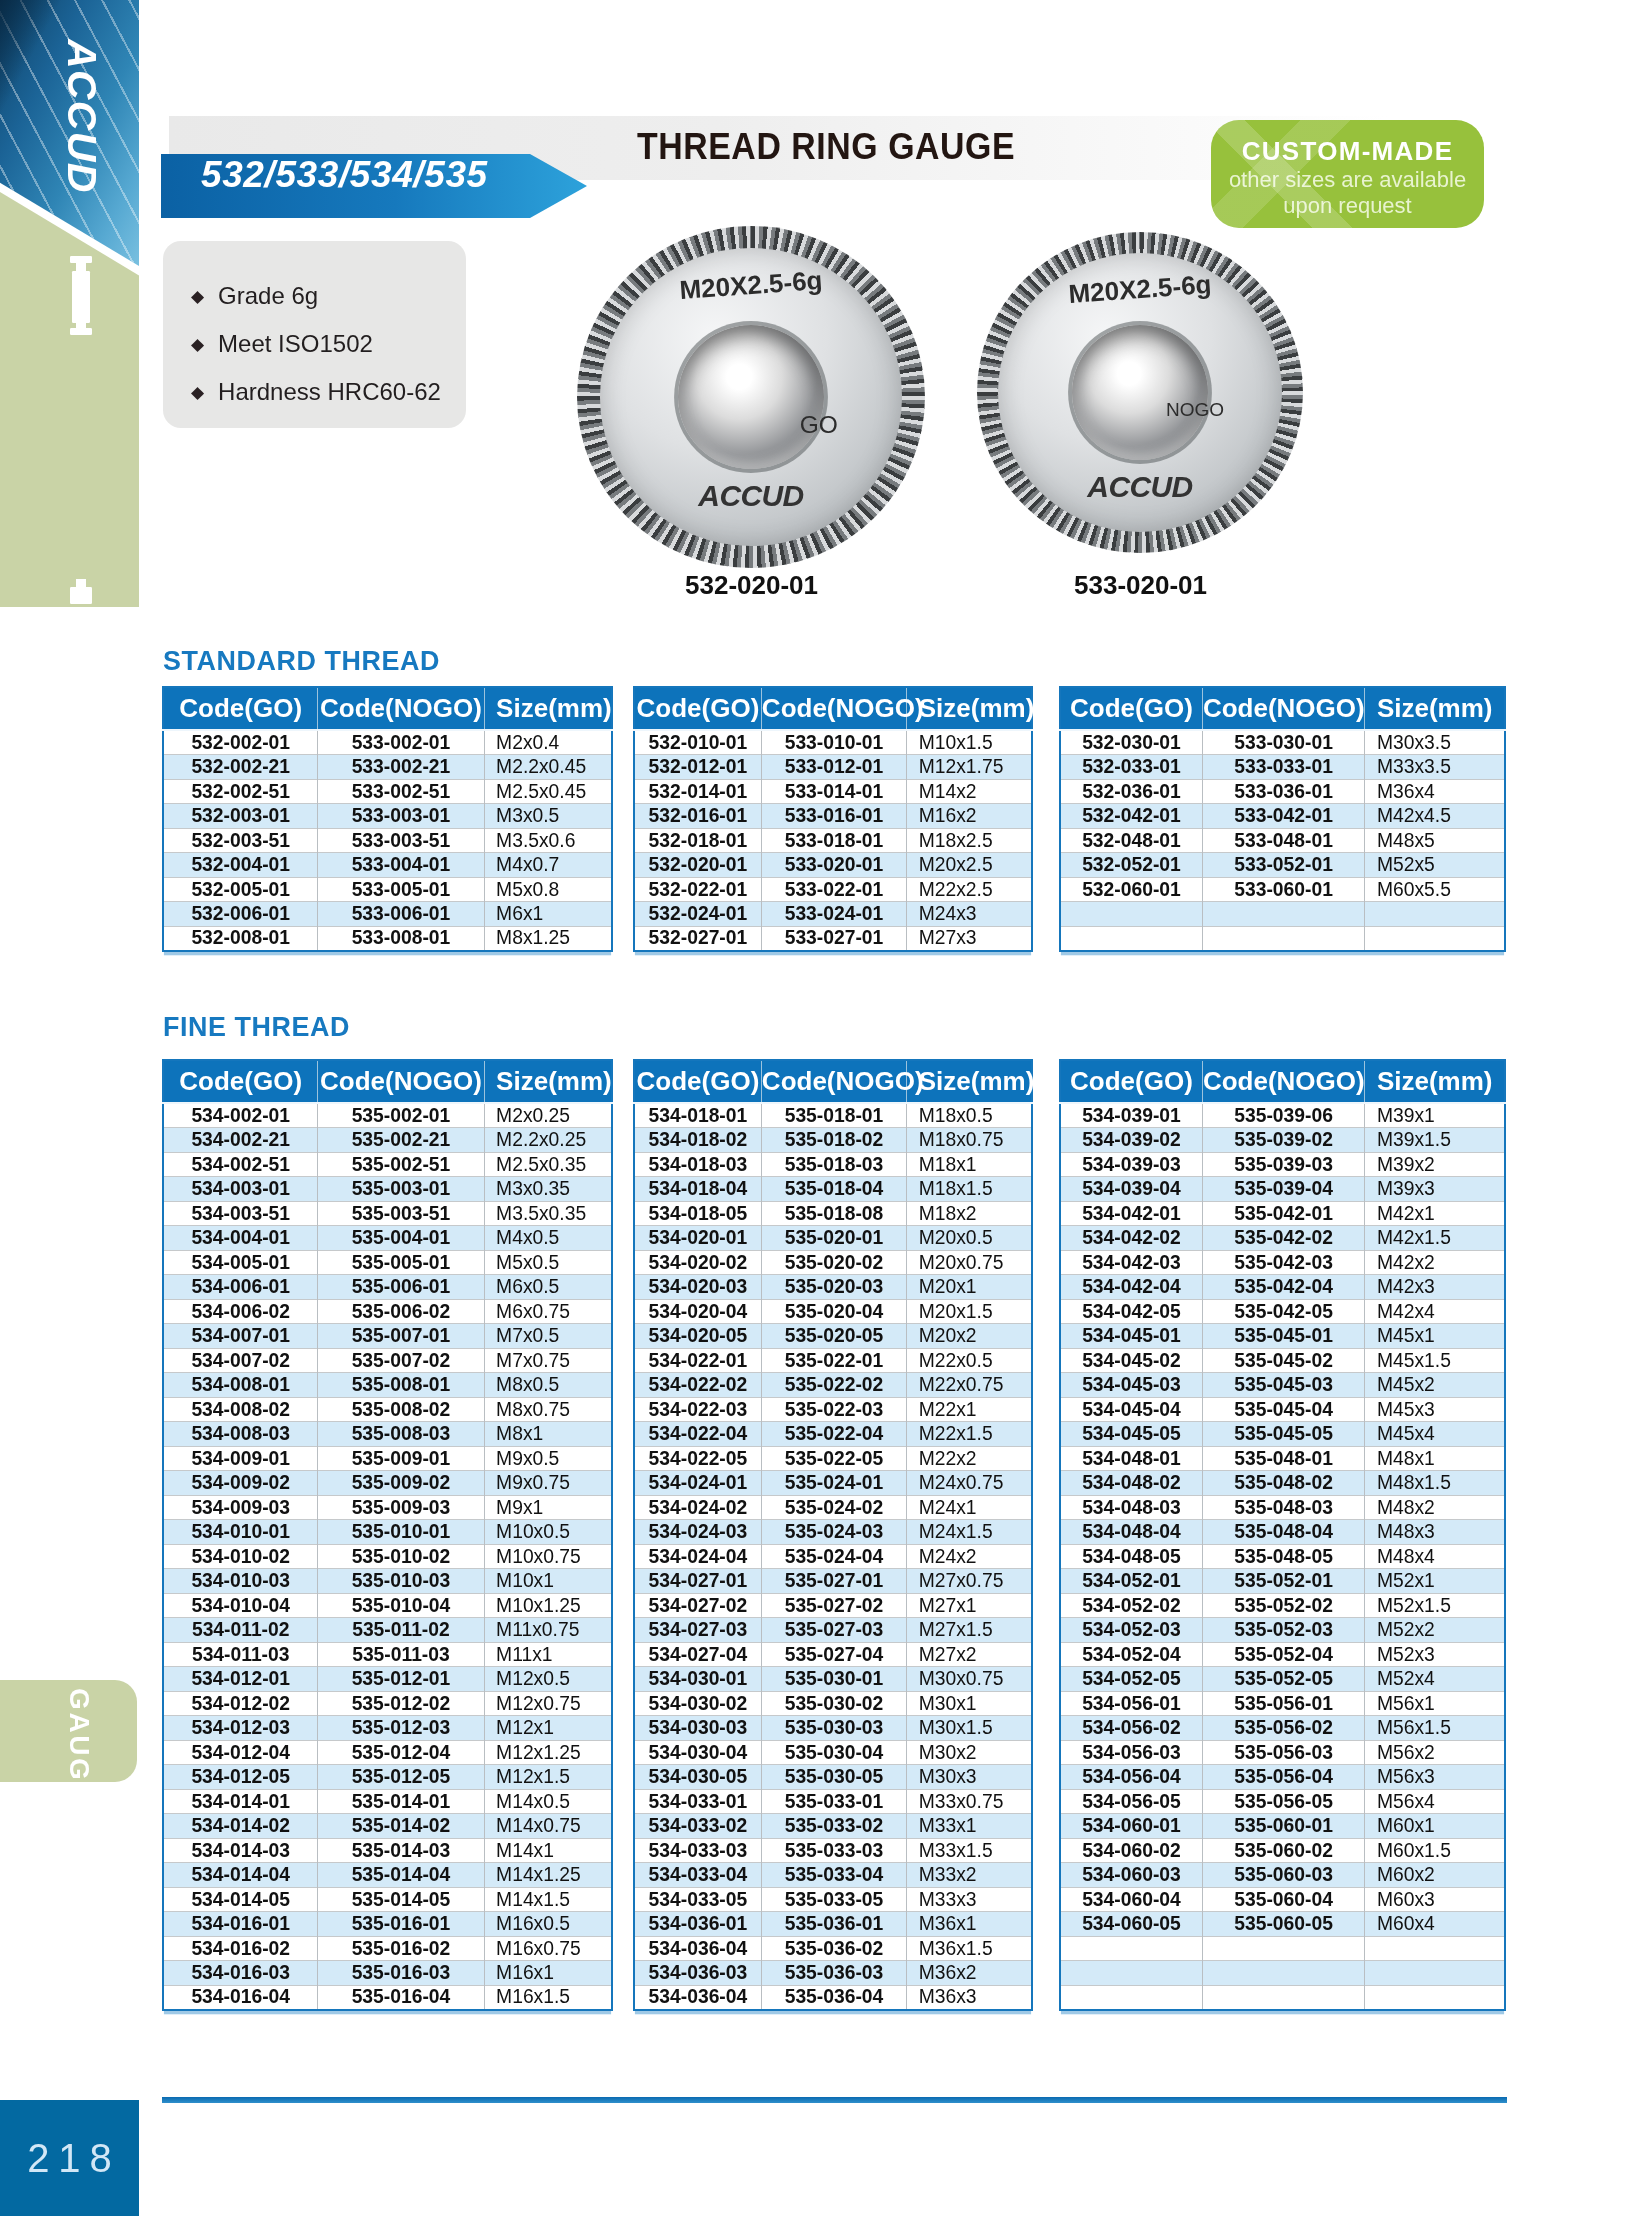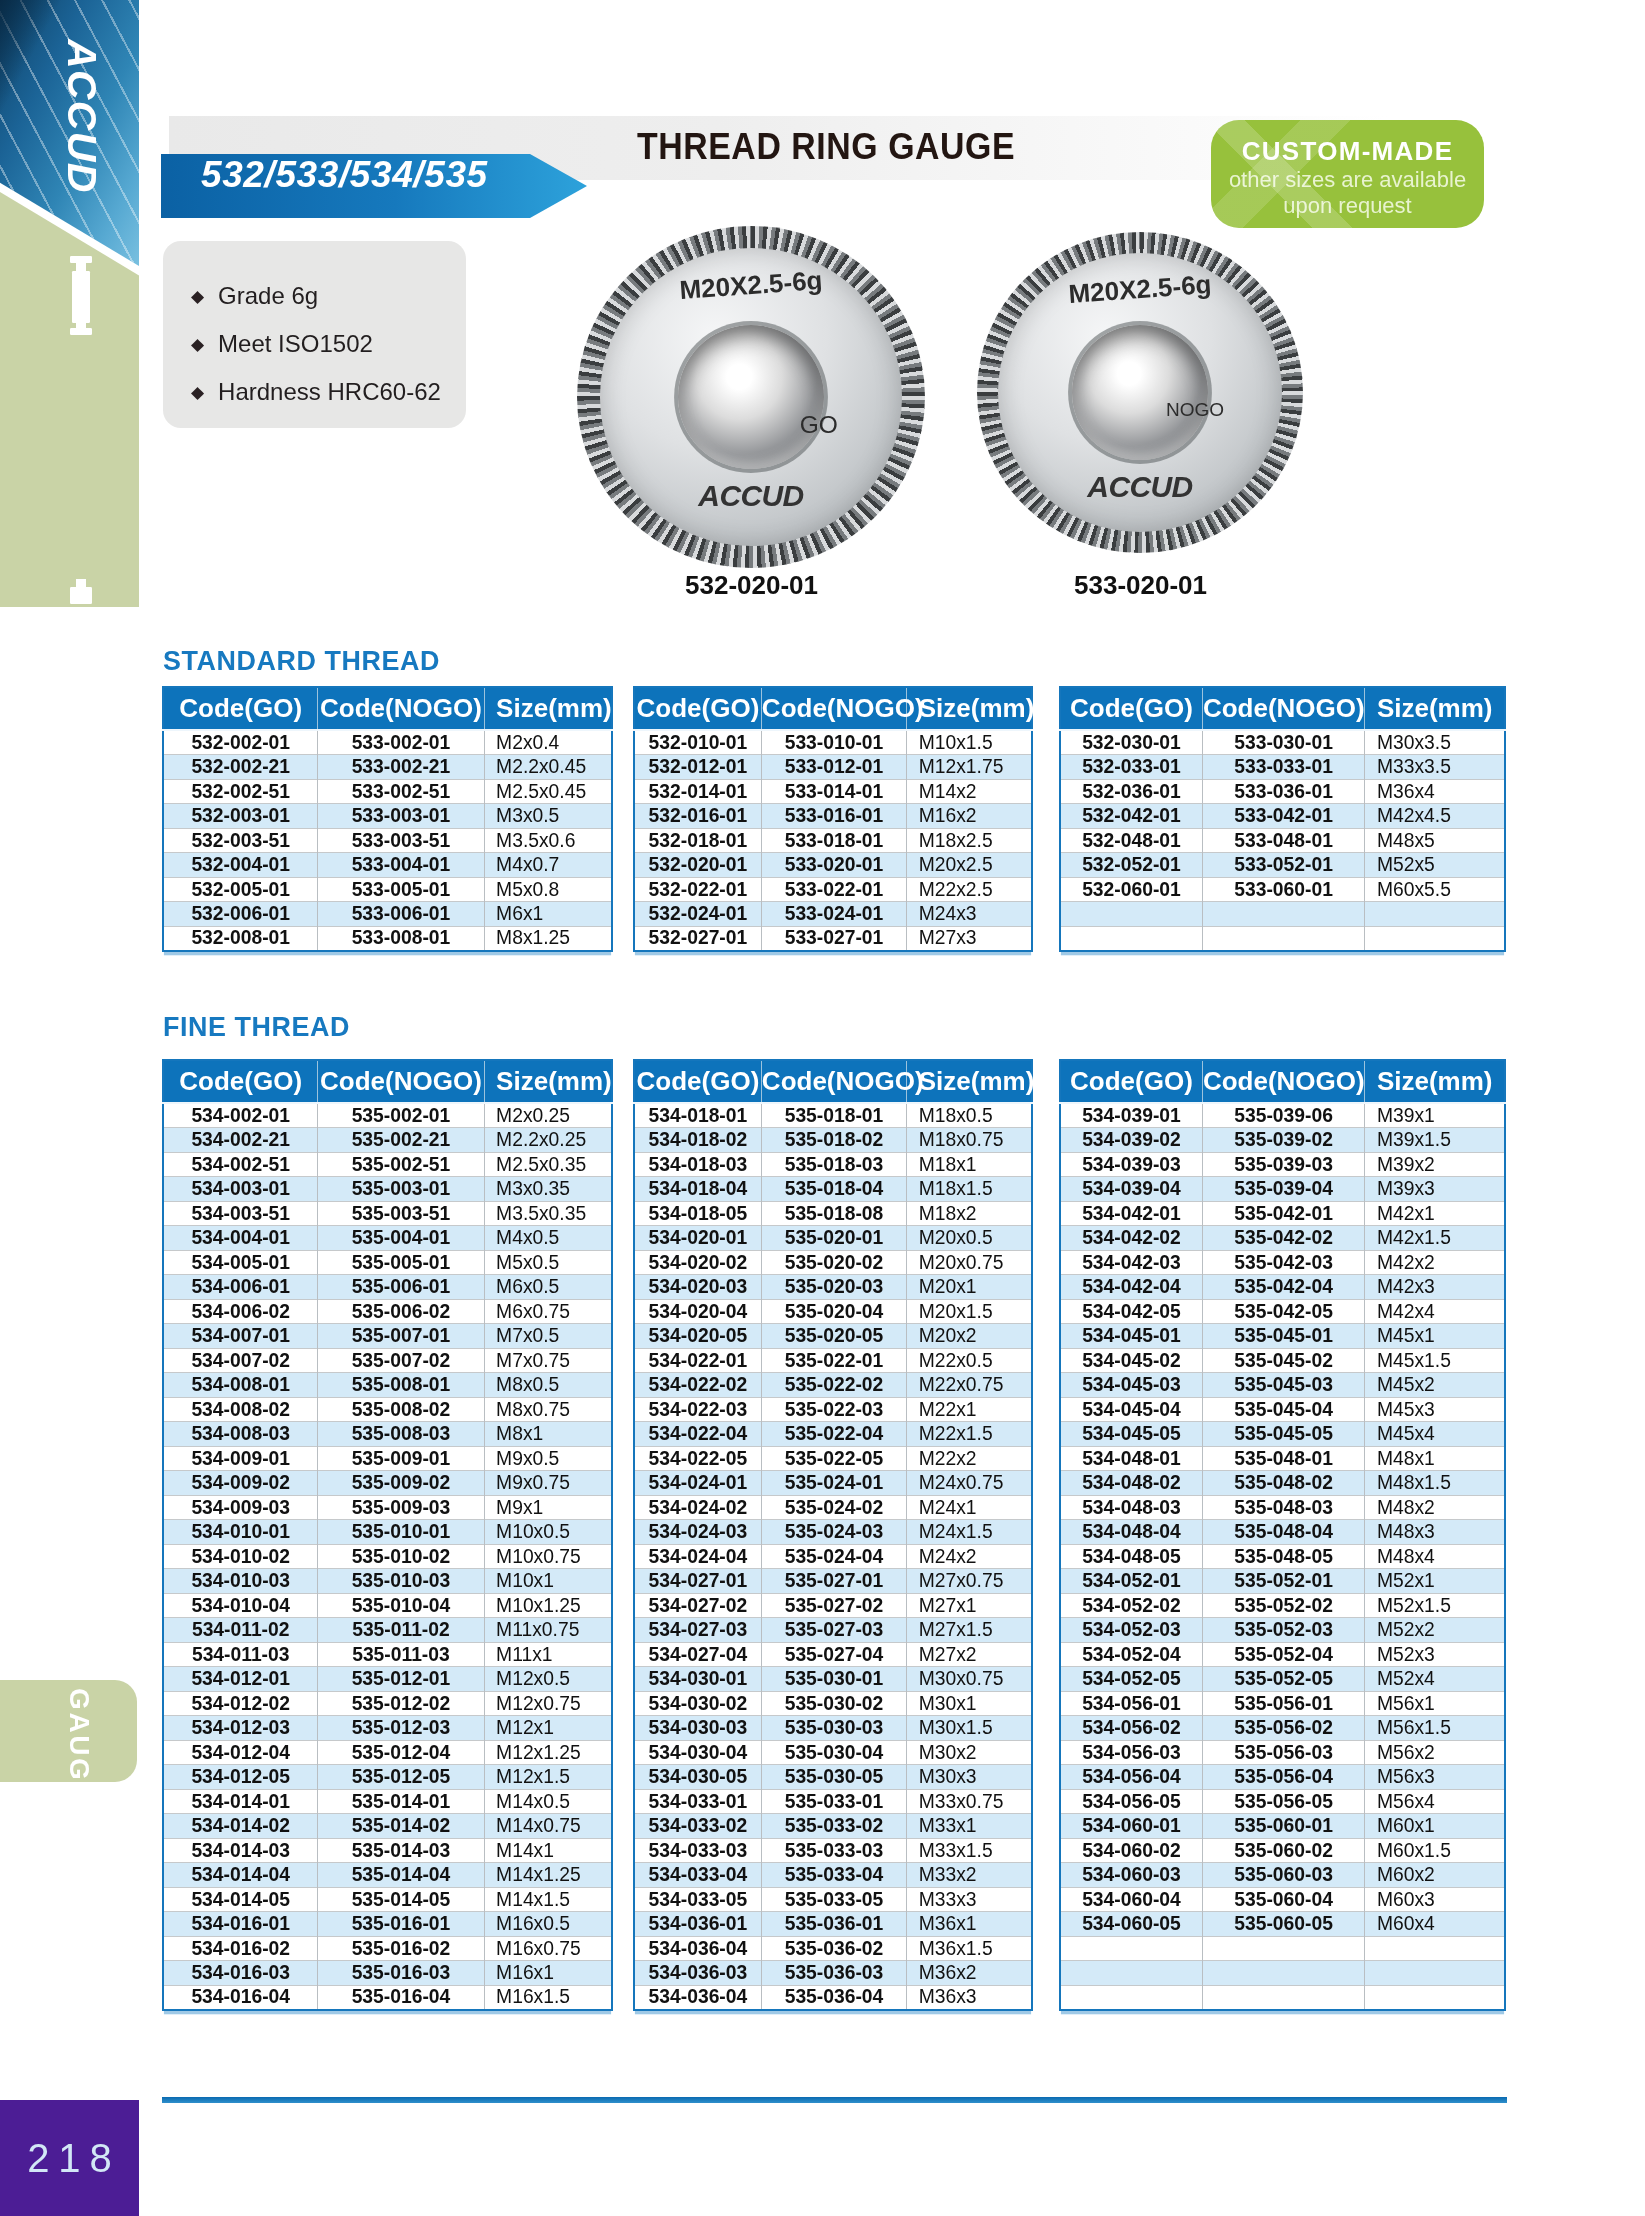--- a/index.html
+++ b/index.html
@@ -25,21 +25,21 @@
   .plug-icon .body { width:18px; height:52px; background:#fff; border-radius:1.3px; }
   .plug-icon .neck2 { width:10.3px; height:5.2px; background:#fff; }
   .plug-icon-main { top:256px; }
   .plug-icon-partial { top:579px; }
   .gauge-tab { position:absolute; left:0; top:1680px; width:137px; height:102px;
     background:#c9d3a6; border-radius:0 22px 22px 0; }
   .gauge-tab .tab-label { position:absolute; left:95px; top:7.7px; transform-origin:0 0;
     transform:rotate(90deg); color:#ffffff; font-weight:bold; font-size:28px;
     letter-spacing:2.6px; white-space:nowrap; }
   .page-num-block { position:absolute; left:0; top:2100px; width:139px; height:117px;
-    background:#4c1d95; display:flex; align-items:center; justify-content:center; }
+    background:#0369a1; display:flex; align-items:center; justify-content:center; }
   .page-num { color:#d2e7f6; font-size:40px; letter-spacing:9px; padding-left:9px; }
 
   
   .header-strip { position:absolute; left:169px; top:116px; width:1219px; height:64px;
     background:linear-gradient(90deg,#e9e9e9 0%,#eeeeee 45%,#ffffff 100%); }
   .code-banner { position:absolute; left:161px; top:116px; width:426px; height:64px;
     clip-path:polygon(0 0,calc(100% - 57px) 0,100% 50%,calc(100% - 57px) 100%,0 100%);
     background:linear-gradient(90deg,#0b61a4 0%,#1679bd 55%,#2da2db 100%);
     display:flex; align-items:flex-start;margin-top:38px; }
   .code-banner span { color:#ffffff; font-weight:900; font-style:italic; font-size:37px;

